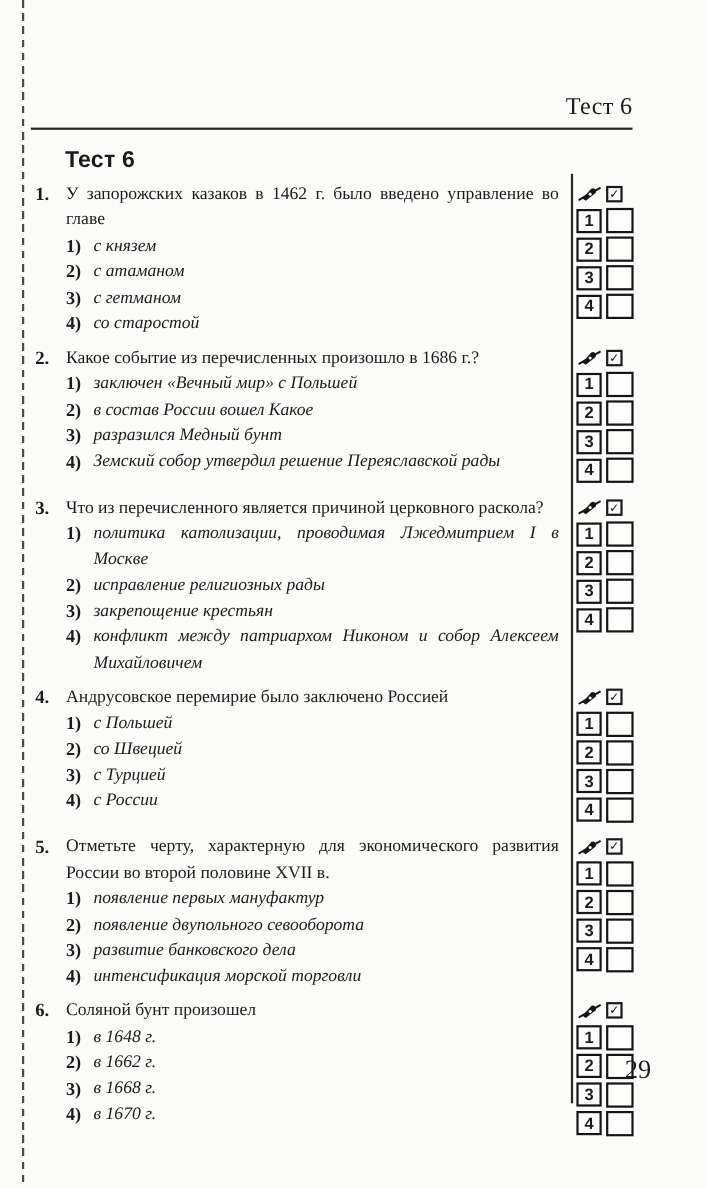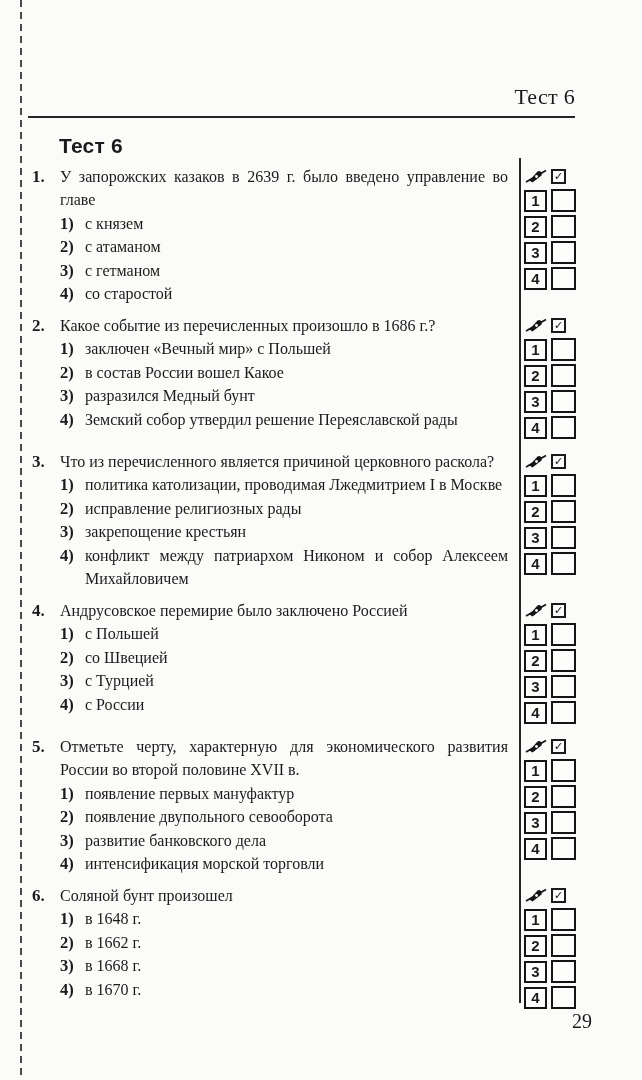--- a/index.html
+++ b/index.html
@@ -38,21 +38,21 @@
     margin: 0 0 7px 27px; letter-spacing: 0.2px;
   }
   .question { display: flex; margin-bottom: 8px; }
   .q-body { flex: 1; padding-right: 16px; min-width: 0; }
   .stem-row { display: flex; }
   .qnum { width: 28px; flex-shrink: 0; font-weight: bold; font-size: 17px; }
   .stem { flex: 1; text-align: justify; }
   .options { margin-left: 28px; }
   .option { display: flex; }
   .onum { width: 25px; flex-shrink: 0; font-weight: bold; font-size: 16.5px; }
-  .otext { flex: 1; text-align: justify; }
+  .otext { flex: 1; text-align: justify; font-style: italic; }
 
   .answers { width: 74px; flex-shrink: 0; padding-top: 3px; }
   .ans-icons { display: flex; align-items: center; gap: 4px; height: 17px; margin: 0 0 4px 1px; }
   .pen-icon { width: 22px; height: 16px; display: block; }
   .check-box {
     width: 11px; height: 11px;
     border: 2px solid #1a1a1a;
     font: bold 11px/11px "DejaVu Sans", sans-serif;
     text-align: center; display: inline-block;
     color: #111;
@@ -64,41 +64,41 @@
     display: flex; align-items: center; justify-content: center;
     font: bold 15px "Liberation Sans", sans-serif;
     background: #fdfdfc;
   }
   .empty-box {
     width: 21px; height: 19px;
     border: 2.5px solid #151515;
     background: #fdfdfc;
   }
   .page-number {
-    position: absolute; top: 1010px; right: 50px;
-    font-size: 20px;
+    position: absolute; top: 960px; right: 50px;
+    font-size: 24px;
     margin-left: 43px;
   }
 </style>
 </head>
 <body>
 
 <div class="cut-line"></div>
 <div class="running-head">Тест 6</div>
 <div class="head-rule"></div>
 <div class="vert-rule"></div>
 
 <div class="content">
   <h1 class="section-title">Тест 6</h1>
 
   <div class="question">
     <div class="q-body">
       <div class="stem-row">
         <span class="qnum">1.</span>
-        <span class="stem">У запорожских казаков в 2639 г. было введено управление во главе</span>
+        <span class="stem">У запорожских казаков в 1462 г. было введено управление во главе</span>
       </div>
       <div class="options">
         <div class="option">
           <span class="onum">1)</span>
           <span class="otext">с князем</span>
         </div>
         <div class="option">
           <span class="onum">2)</span>
           <span class="otext">с атаманом</span>
         </div>

